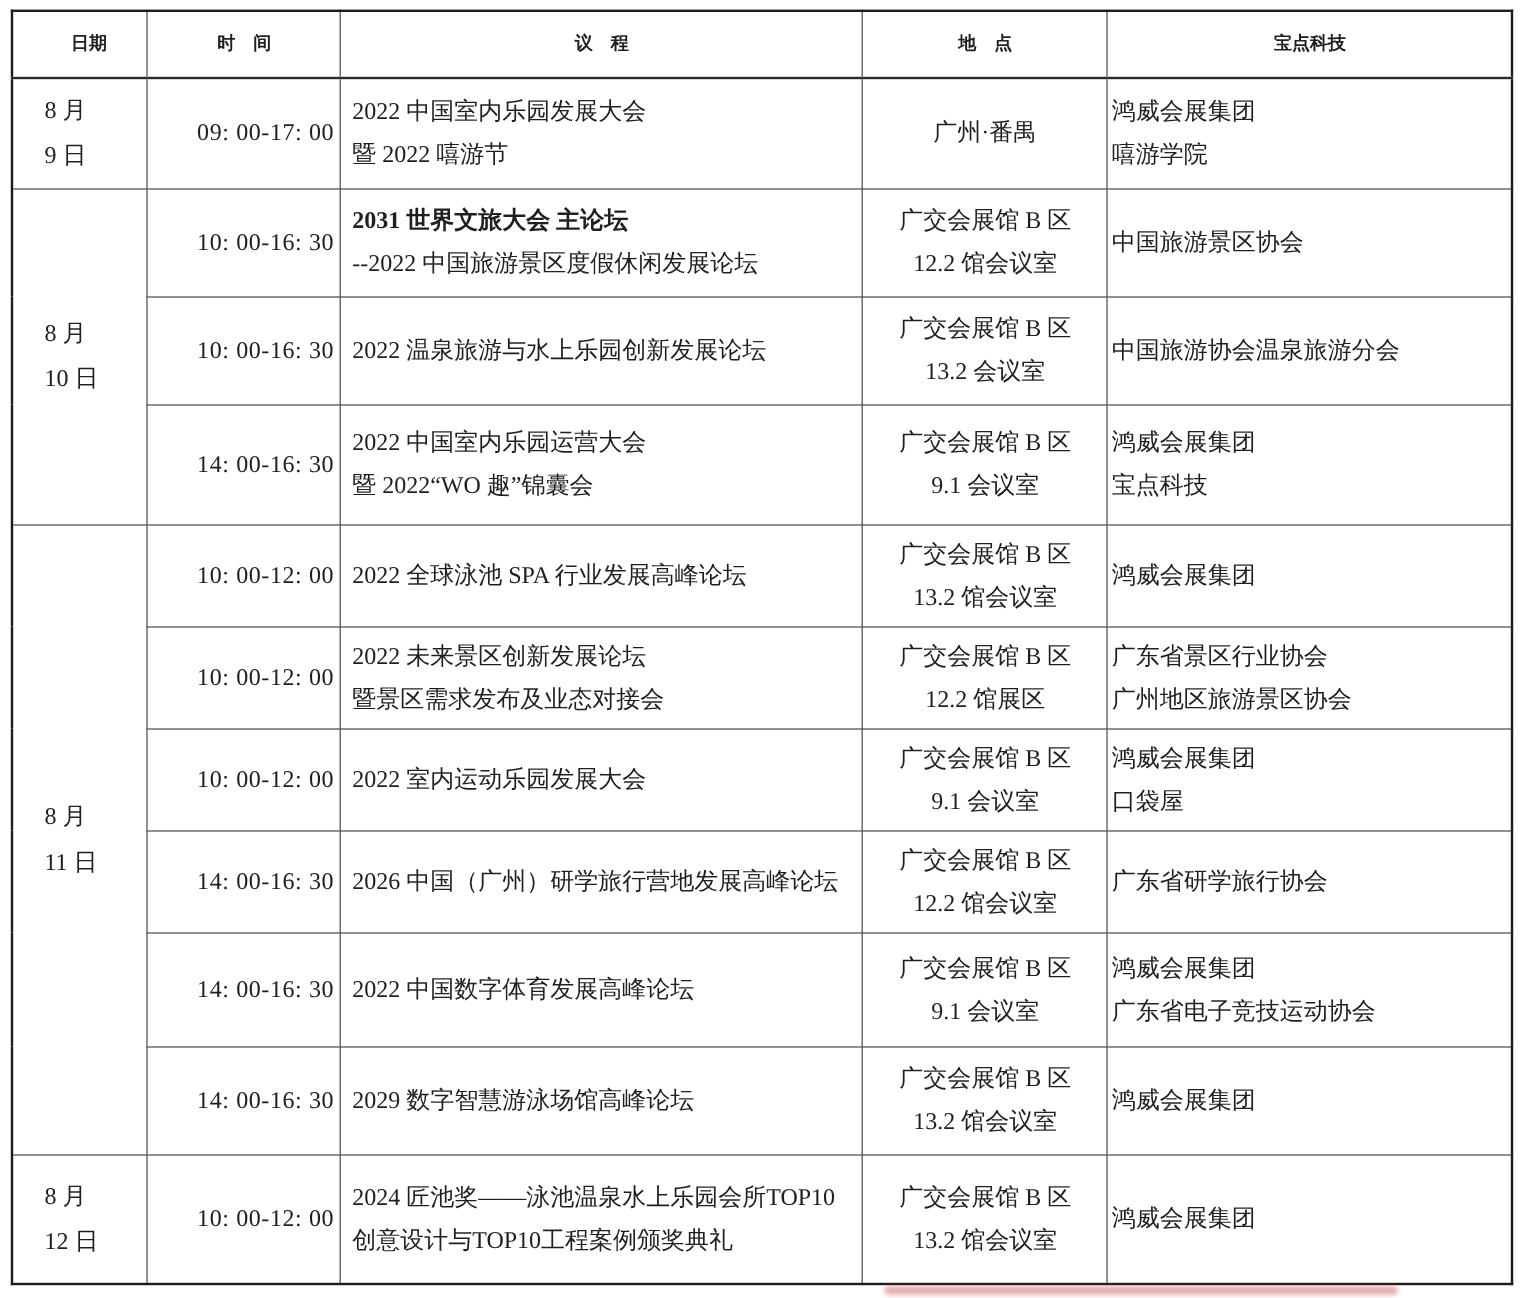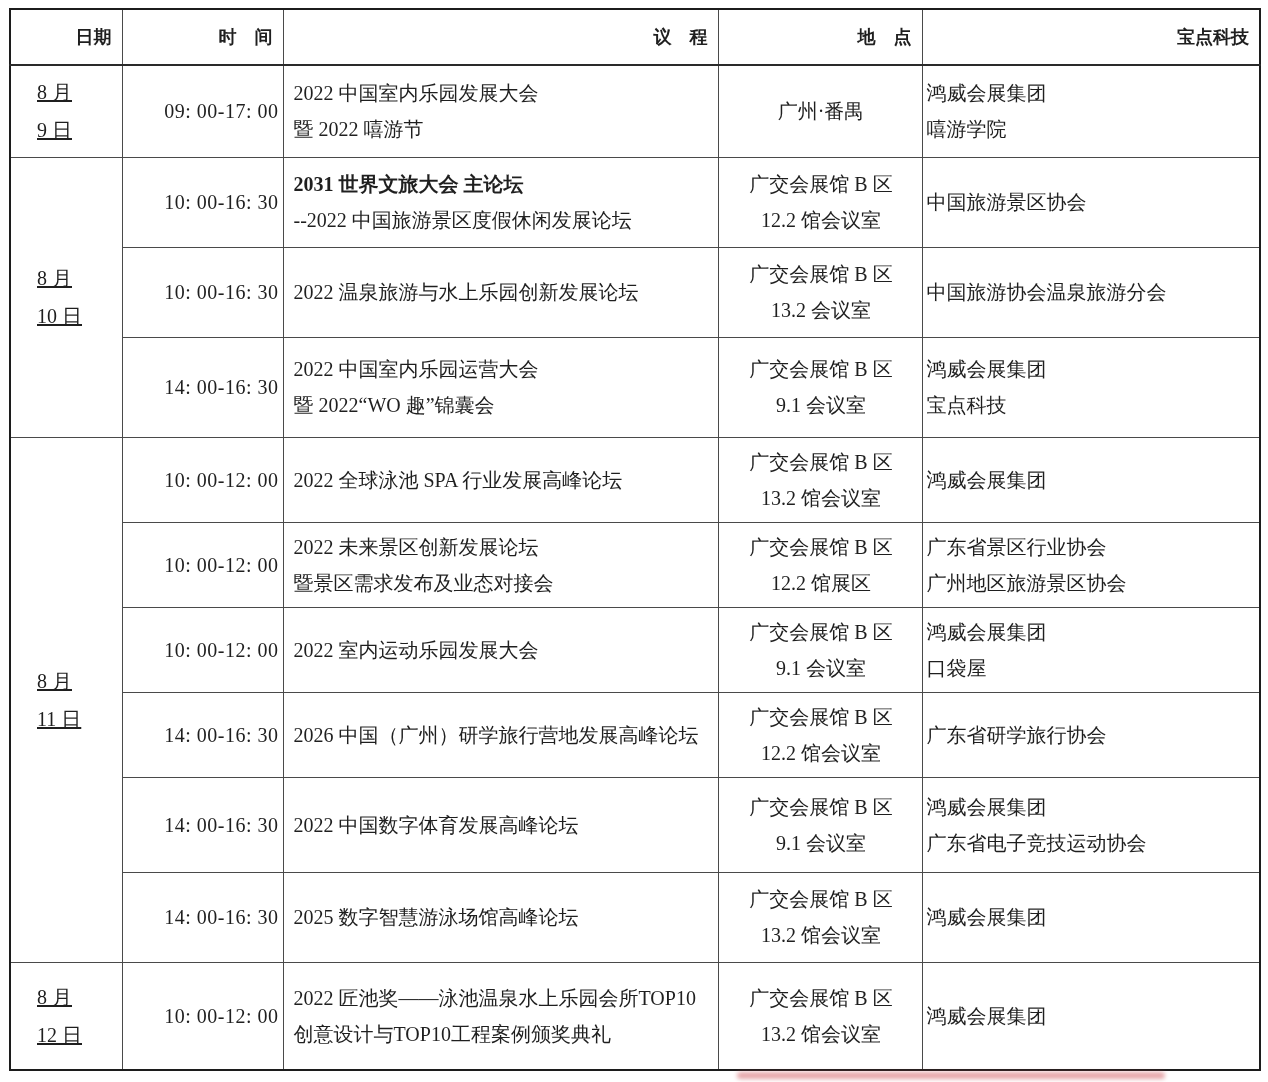--- a/index.html
+++ b/index.html
@@ -34,32 +34,31 @@
     border: 1px solid #4a4a4a;
     vertical-align: middle;
     white-space: pre-line;
     font-size: 20px;
     line-height: 1.8;
     padding: 4px 10px;
     overflow: hidden;
   }
   thead tr { height: 56px; }
   th {
-    text-align: right;
+    text-align: center;
     font-weight: bold;
-    font-size: 18px;
+    font-size: 15px;
     border-bottom: 2px solid #2a2a2a;
     padding-left: 12px;
   }
   th.h-date { padding-left: 26px; }
 
   td.date-cell {
     padding-left: 26px;
     line-height: 1.9;
-    text-decoration: underline;
   }
   td.time-cell {
     text-align: right;
     padding: 4px 4px;
     letter-spacing: 0.5px;
   }
   td.agenda-cell { padding-right: 8px; }
   td.location-cell { padding-left: 12px; text-align: center; }
   td.organizer-cell { padding-left: 4px; }
   .agenda-bold { font-weight: bold; }
@@ -167,30 +166,30 @@
       <tr style="height: 95px;">
         <td class="time-cell">14: 00-16: 30</td>
         <td class="agenda-cell"><div>2022 中国数字体育发展高峰论坛</div></td>
         <td class="location-cell">广交会展馆 B 区
 9.1 会议室</td>
         <td class="organizer-cell">鸿威会展集团
 广东省电子竞技运动协会</td>
       </tr>
       <tr style="height: 90px;">
         <td class="time-cell">14: 00-16: 30</td>
-        <td class="agenda-cell"><div>2025 数字智慧游泳场馆高峰论坛</div></td>
+        <td class="agenda-cell"><div>2029 数字智慧游泳场馆高峰论坛</div></td>
         <td class="location-cell">广交会展馆 B 区
 13.2 馆会议室</td>
         <td class="organizer-cell">鸿威会展集团</td>
       </tr>
       <tr style="height: 108px;">
         <td class="date-cell" rowspan="1">8 月
 12 日</td>
         <td class="time-cell">10: 00-12: 00</td>
-        <td class="agenda-cell"><div>2022 匠池奖——泳池温泉水上乐园会所TOP10创意设计与TOP10工程案例颁奖典礼</div></td>
+        <td class="agenda-cell"><div>2024 匠池奖——泳池温泉水上乐园会所TOP10创意设计与TOP10工程案例颁奖典礼</div></td>
         <td class="location-cell">广交会展馆 B 区
 13.2 馆会议室</td>
         <td class="organizer-cell">鸿威会展集团</td>
       </tr>
     </tbody>
 </table>
 
 <div class="red-artifact"></div>
 
 </body></html>

